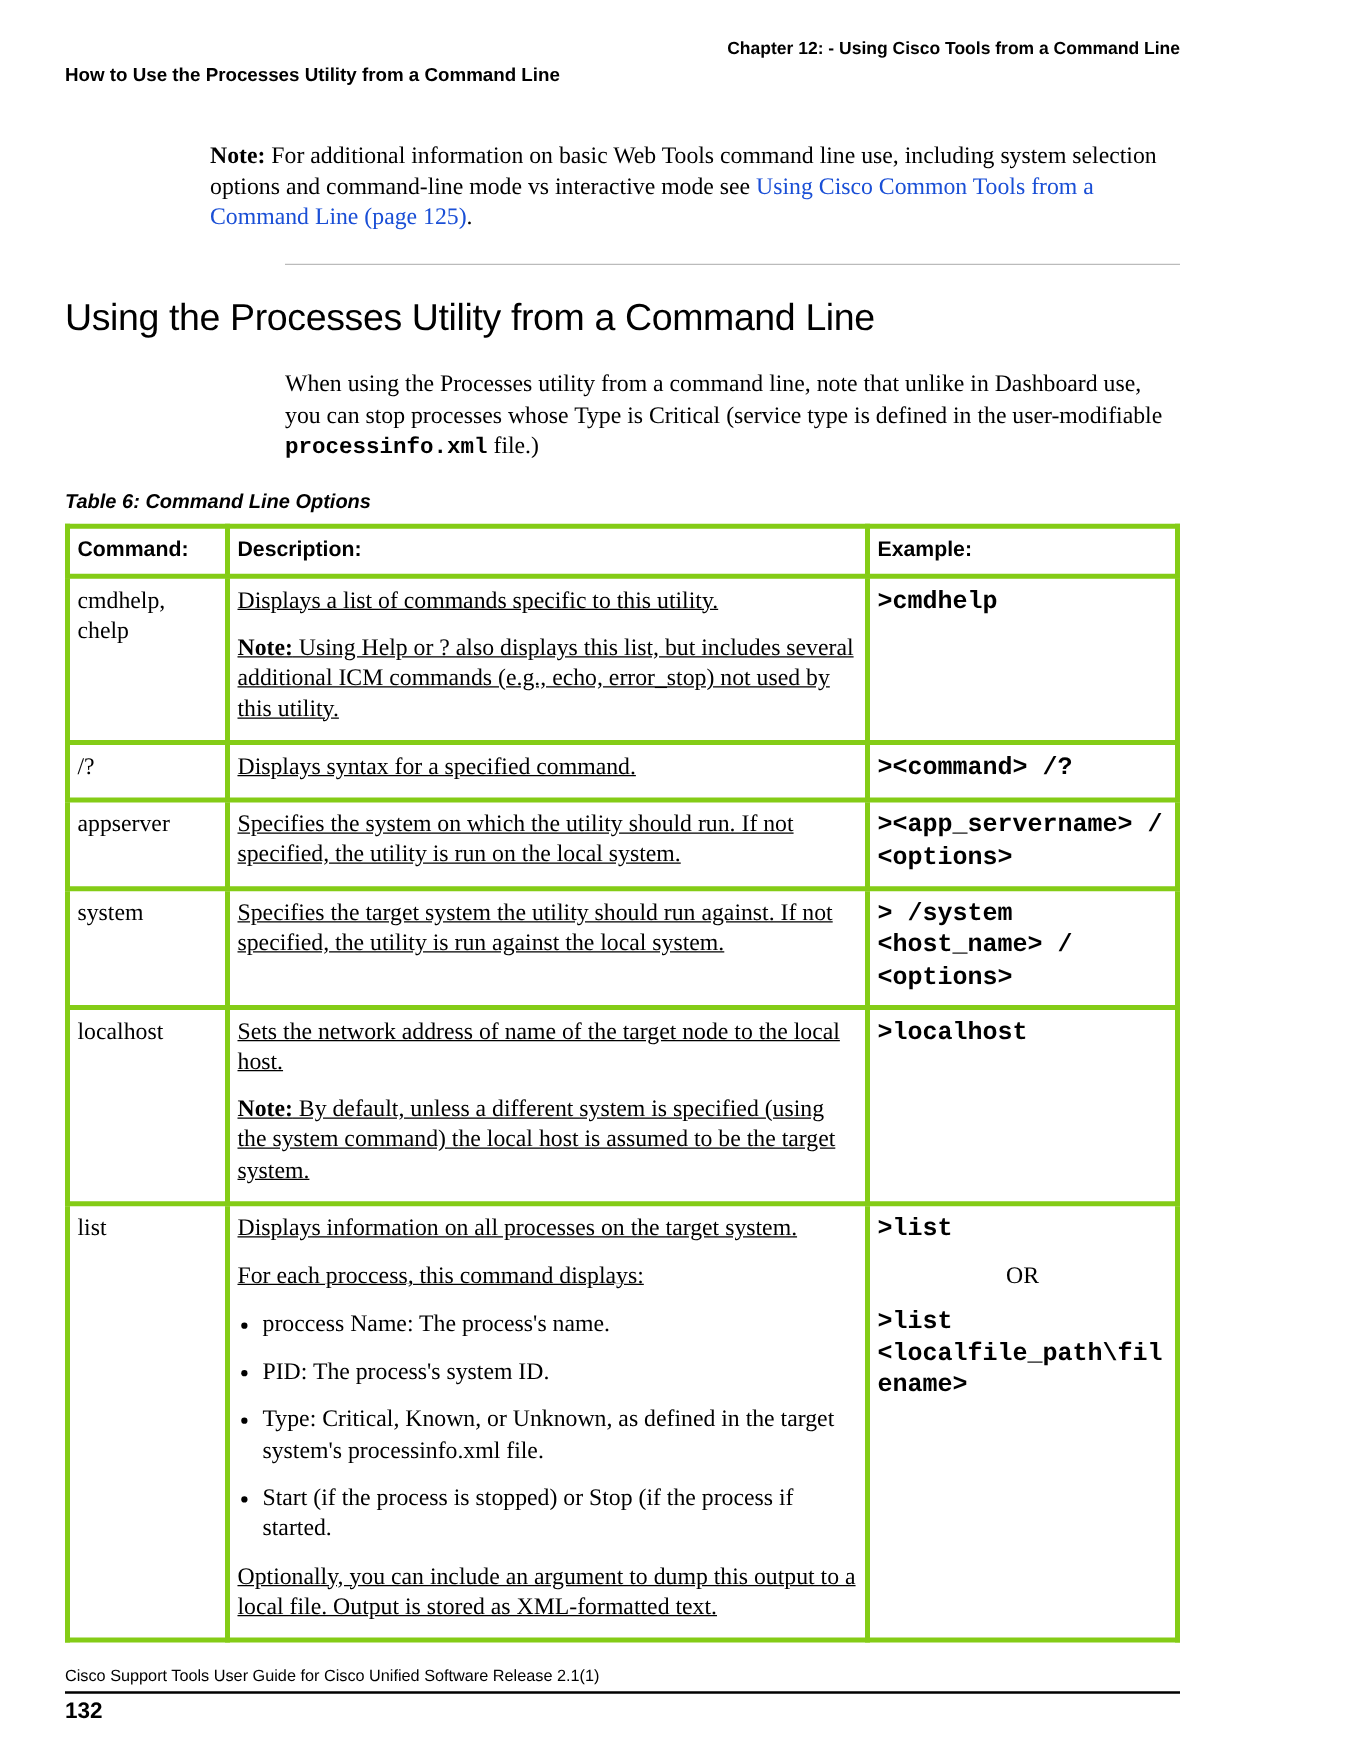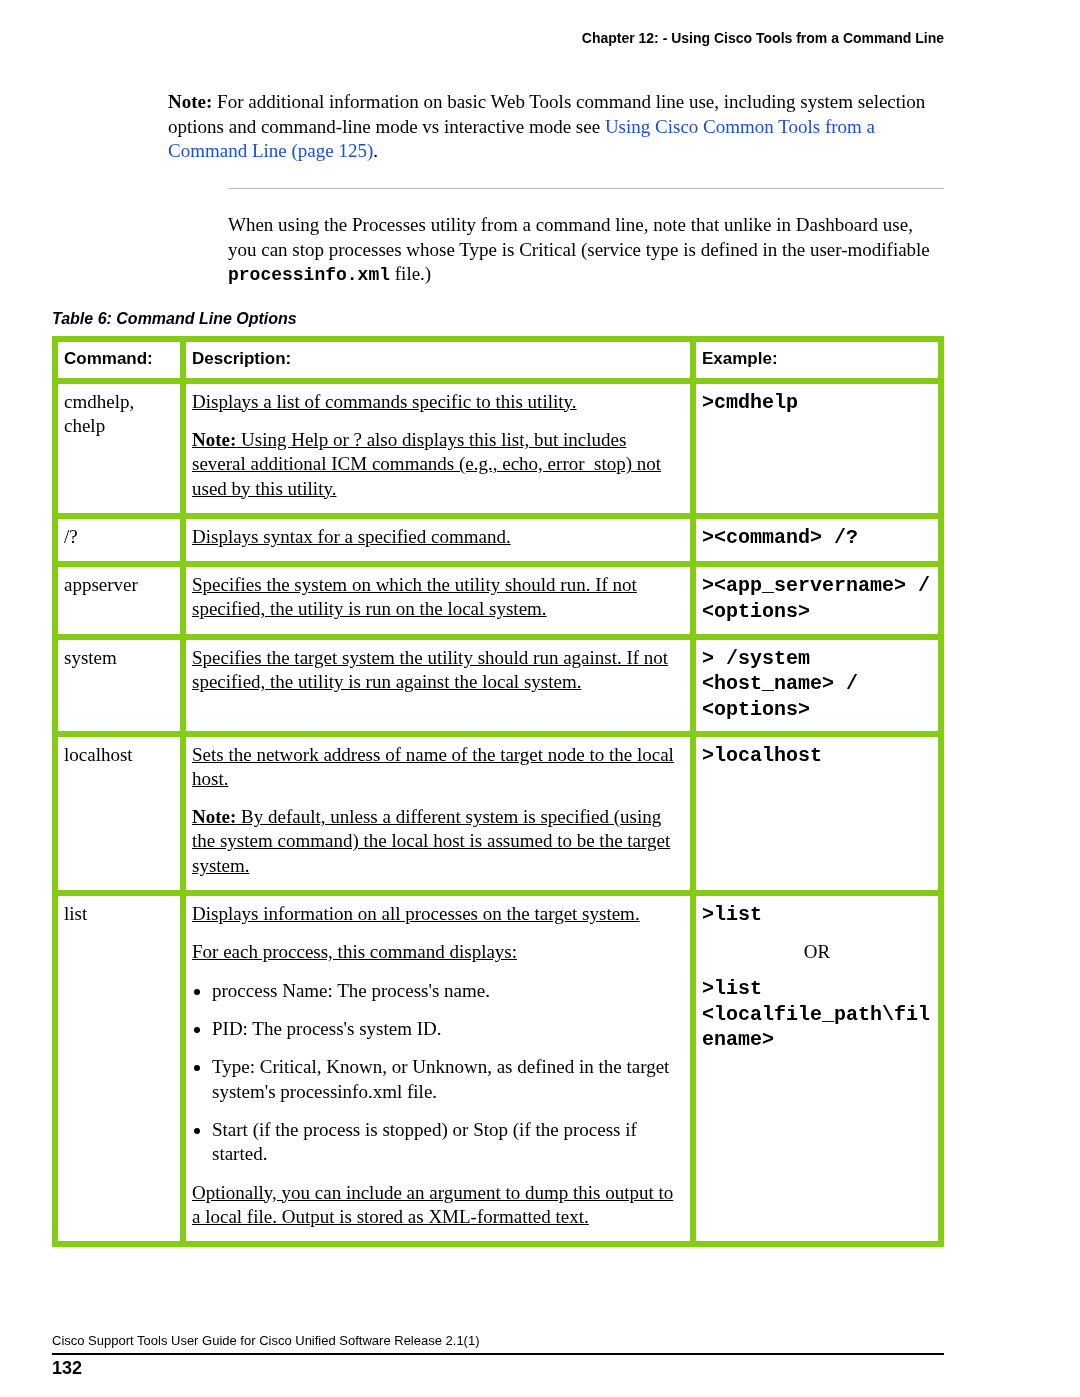--- a/index.html
+++ b/index.html
@@ -70,21 +70,21 @@
     font-size: 16px;
     margin-top: 22px;
     margin-bottom: 8px;
   }
   table.cli {
     border-collapse: collapse;
     width: 100%;
     table-layout: fixed;
   }
   table.cli th, table.cli td {
-    border: 6px solid #84cc16;
+    border: 4px solid #84cc16;
     padding: 6px 6px 8px 6px;
     vertical-align: top;
     font-size: 19px;
     line-height: 1.28;
   }
   table.cli th {
     text-align: left;
     font-family: Arial, Helvetica, sans-serif;
     font-size: 17px;
     font-weight: bold;
@@ -134,27 +134,29 @@
     font-size: 18px;
     margin-top: 3px;
   }
 </style>
 </head>
 <body>
 
 <div class="page">
 
   <div class="chapter-line">Chapter 12: - Using Cisco Tools from a Command Line</div>
+  <div class="section-line">How to Use the Processes Utility from a Command Line</div>
 
   <div class="body-block">
     <b>Note:</b><span> For additional information on basic Web Tools command line use, including system selection options and command-line mode vs interactive mode see </span><a class="link" href="#">Using Cisco Common Tools from a Command Line (page 125)</a><span>.</span>
   </div>
 
   <hr class="sep">
 
+  <h2 class="section-title">Using the Processes Utility from a Command Line</h2>
 
   <div class="intro-block">
     <span>When using the Processes utility from a command line, note that unlike in Dashboard use, you can stop processes whose Type is Critical (service type is defined in the user-modifiable </span><span class="code-inline">processinfo.xml</span><span> file.)</span>
   </div>
 
   <div class="table-caption">Table 6: Command Line Options</div>
 
   <table class="cli">
     <colgroup>
       <col class="c1">

